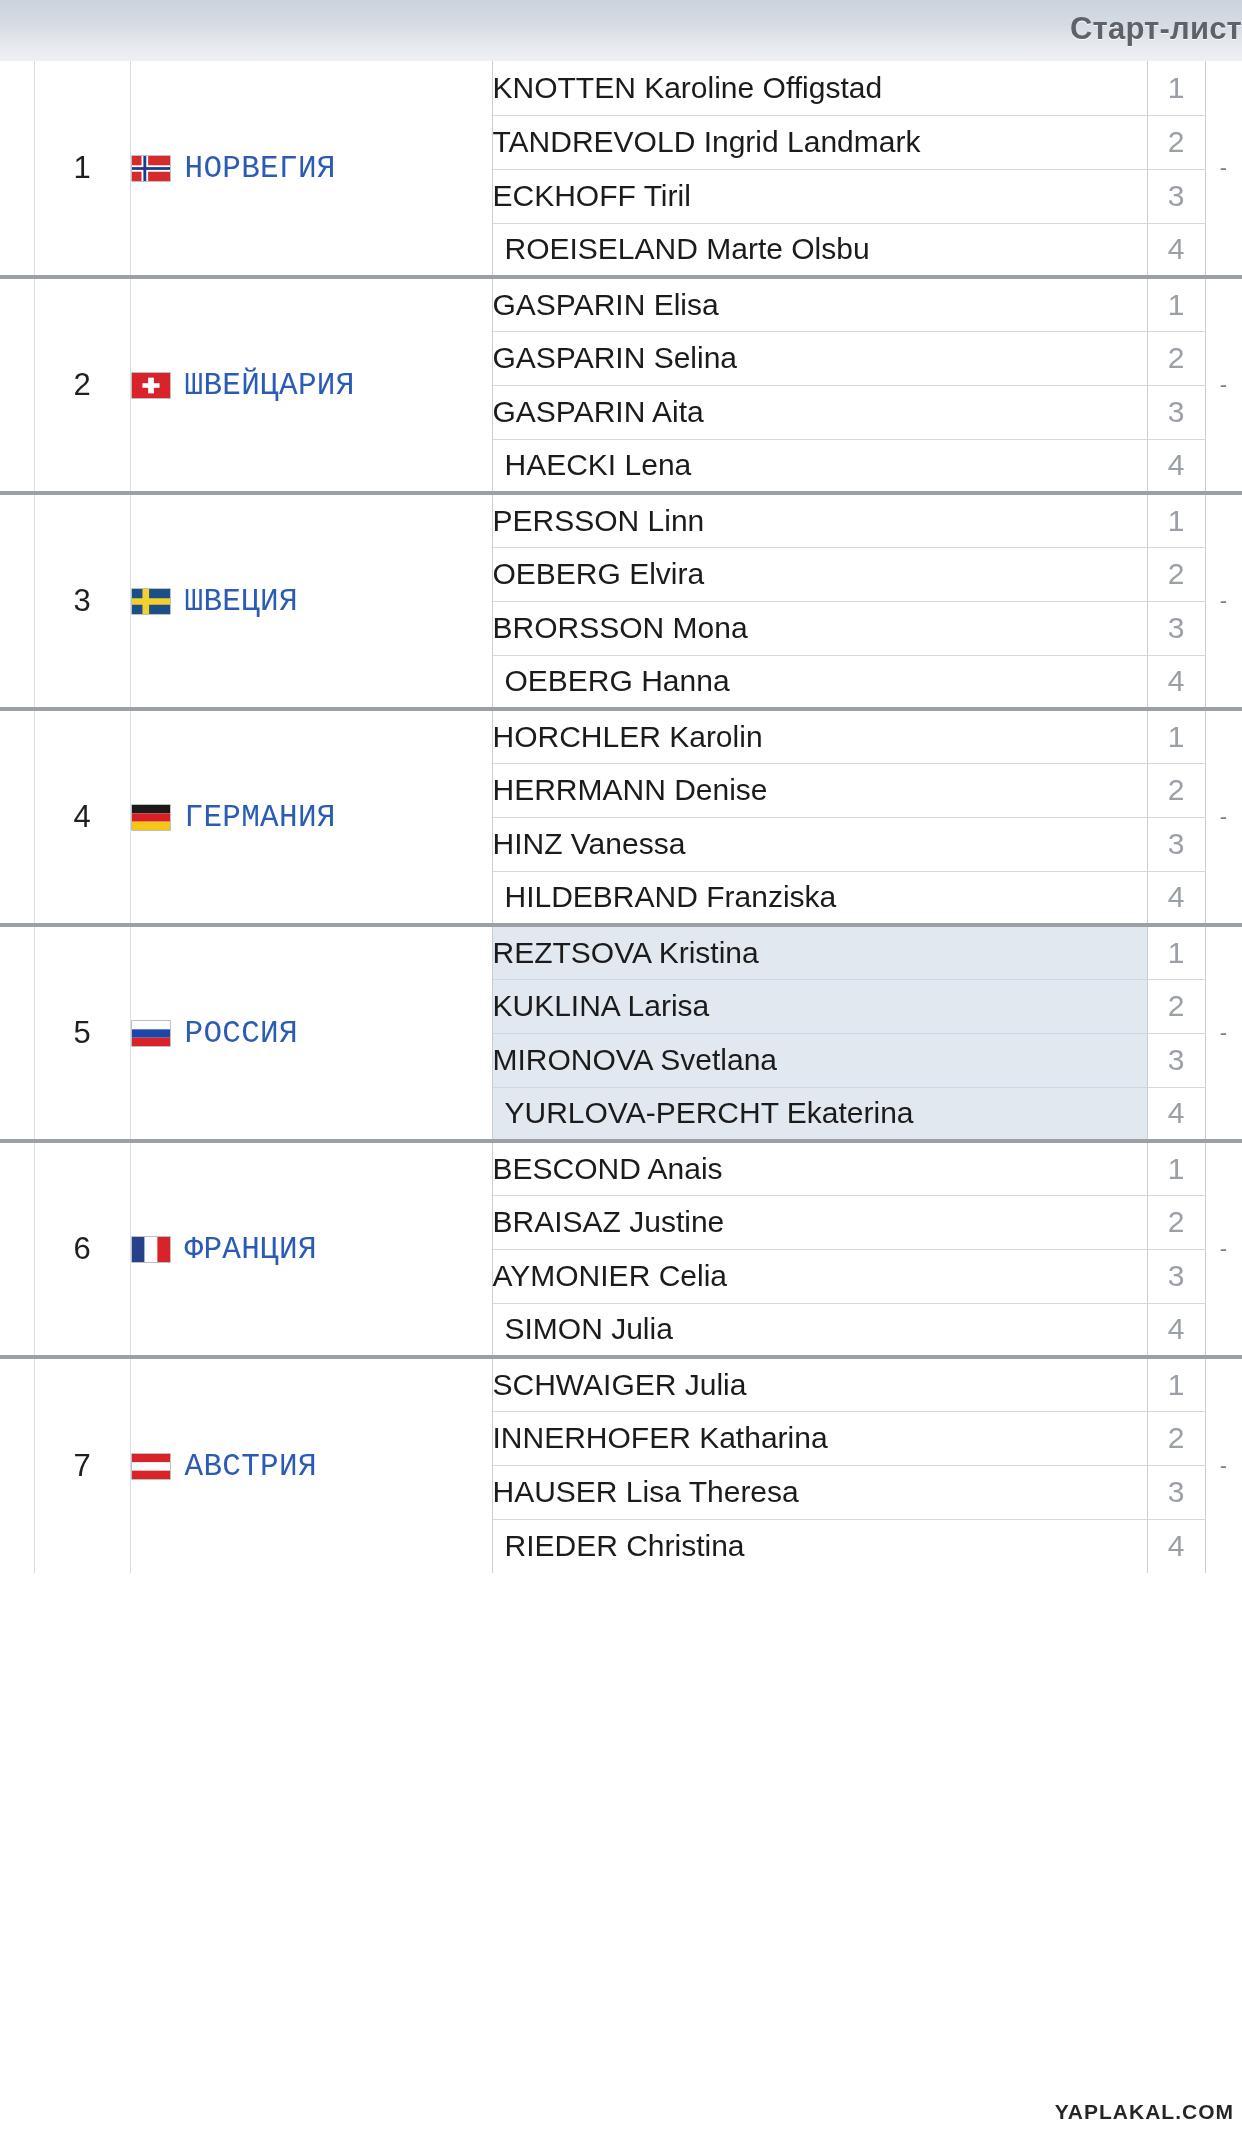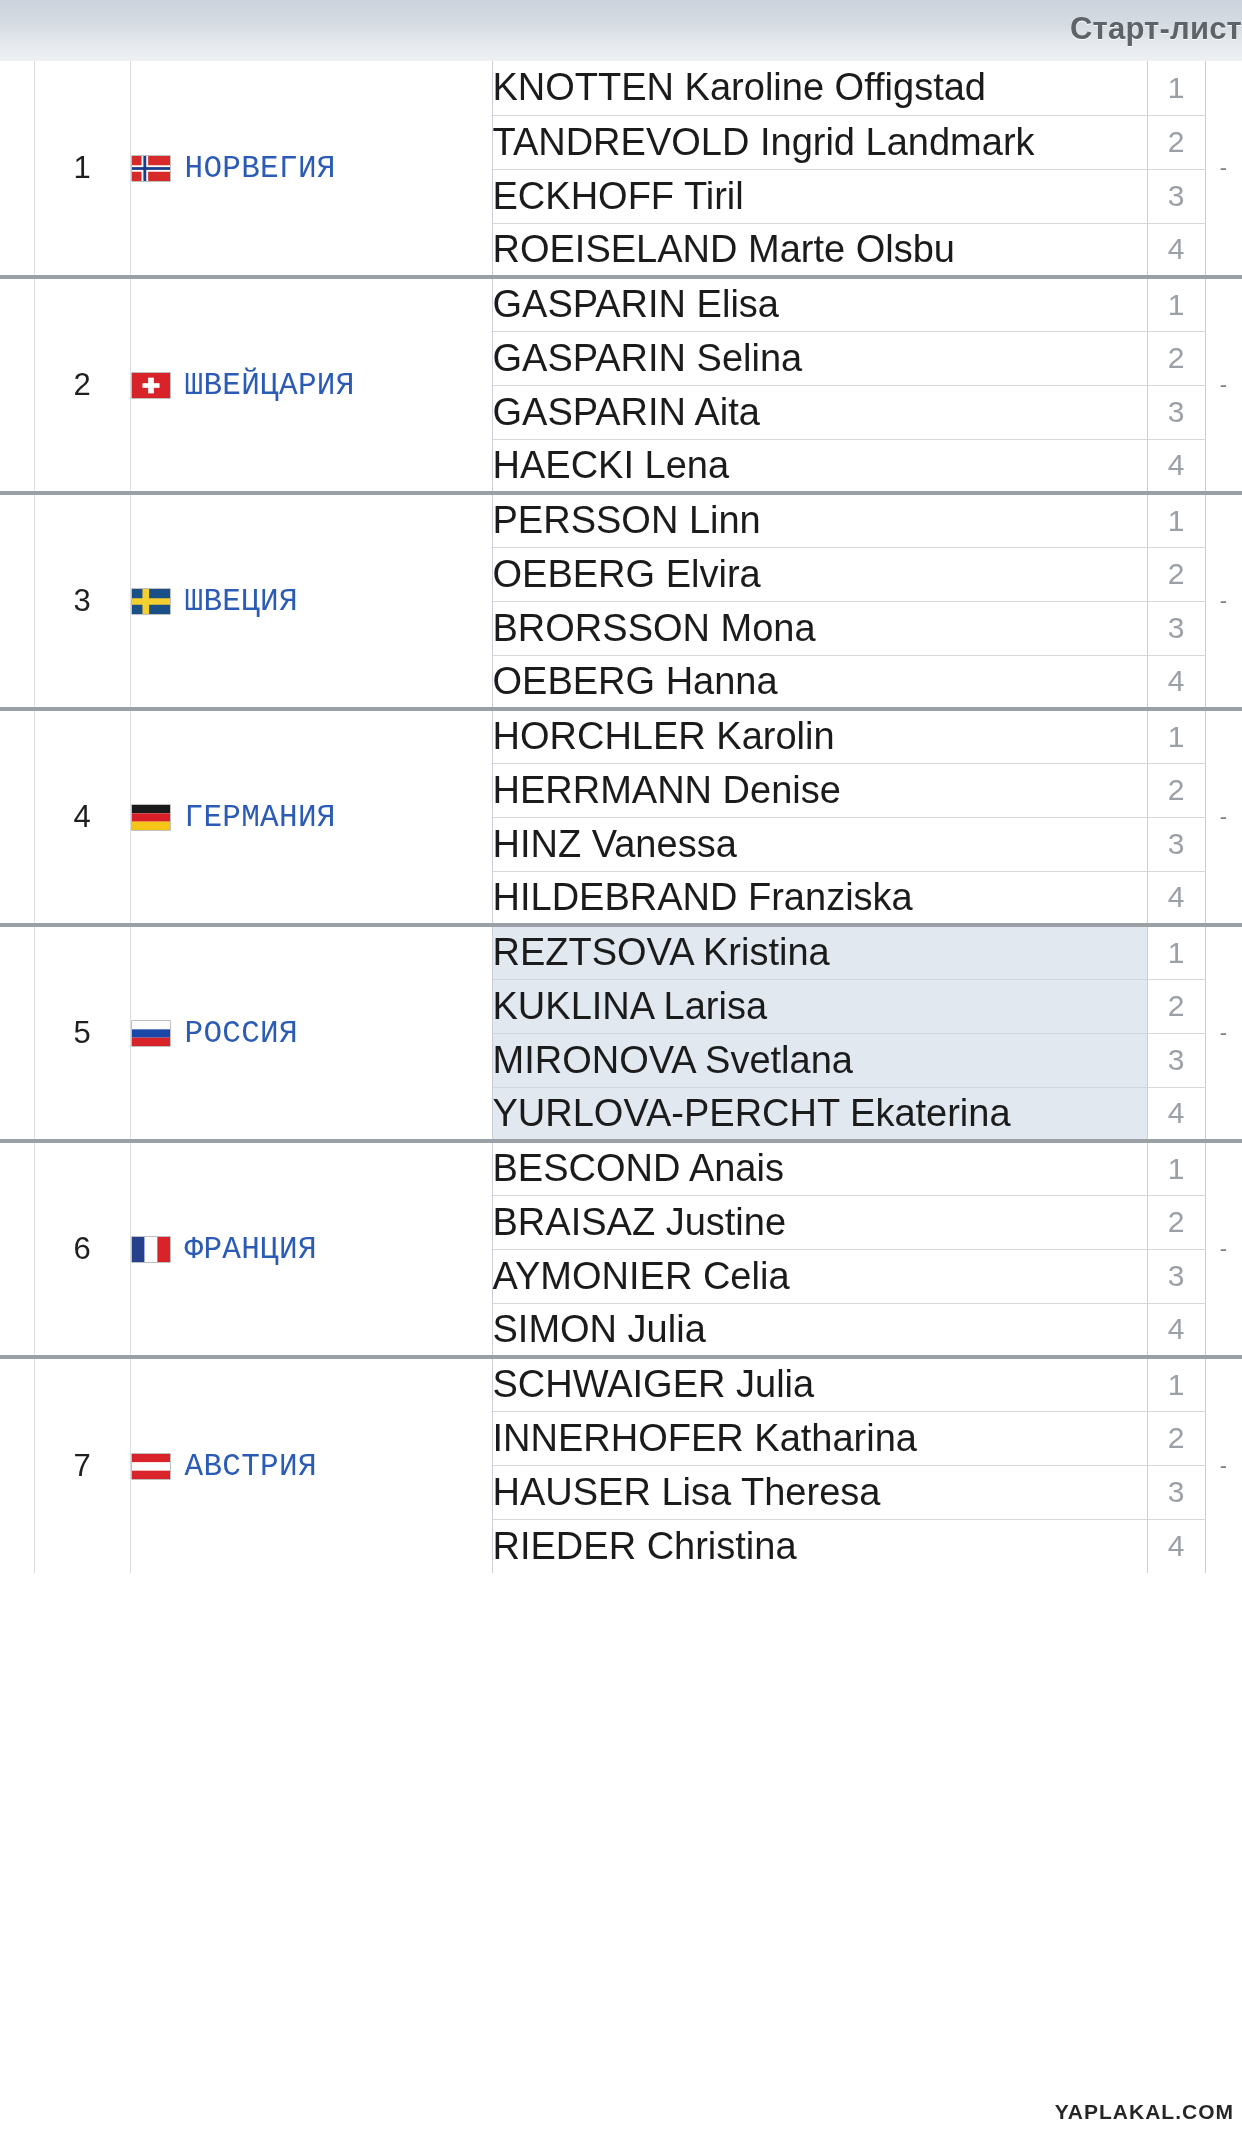--- a/index.html
+++ b/index.html
@@ -80,28 +80,28 @@
     flex:0 0 auto;
     position:relative;
     overflow:hidden;
     border-radius:1px;
   }
   .team-label{
     font-size:31px;color:#2b5bb5;letter-spacing:.3px;white-space:nowrap;font-family:Liberation Mono, monospace;
   }
   
   .athlete{
-    font-size:38px;color:#1b1b1b;
+    font-size:30px;color:#1b1b1b;
     padding-left:14px;
     border-bottom:1px solid #d5d9dd;
     border-right:1px solid #c9ced4;
     height:54px;
     background:#fff;
   }
-  .athlete.last{border-bottom:none;}
+  .athlete.last{border-bottom:none;padding-left:12px;}
   
   .leg{
     font-size:30px;color:#9aa0a6;
     text-align:center;
     border-bottom:1px solid #d5d9dd;
     border-right:1px solid #c9ced4;
     background:#fff;
   }
   .leg.last{border-bottom:none;}
   

